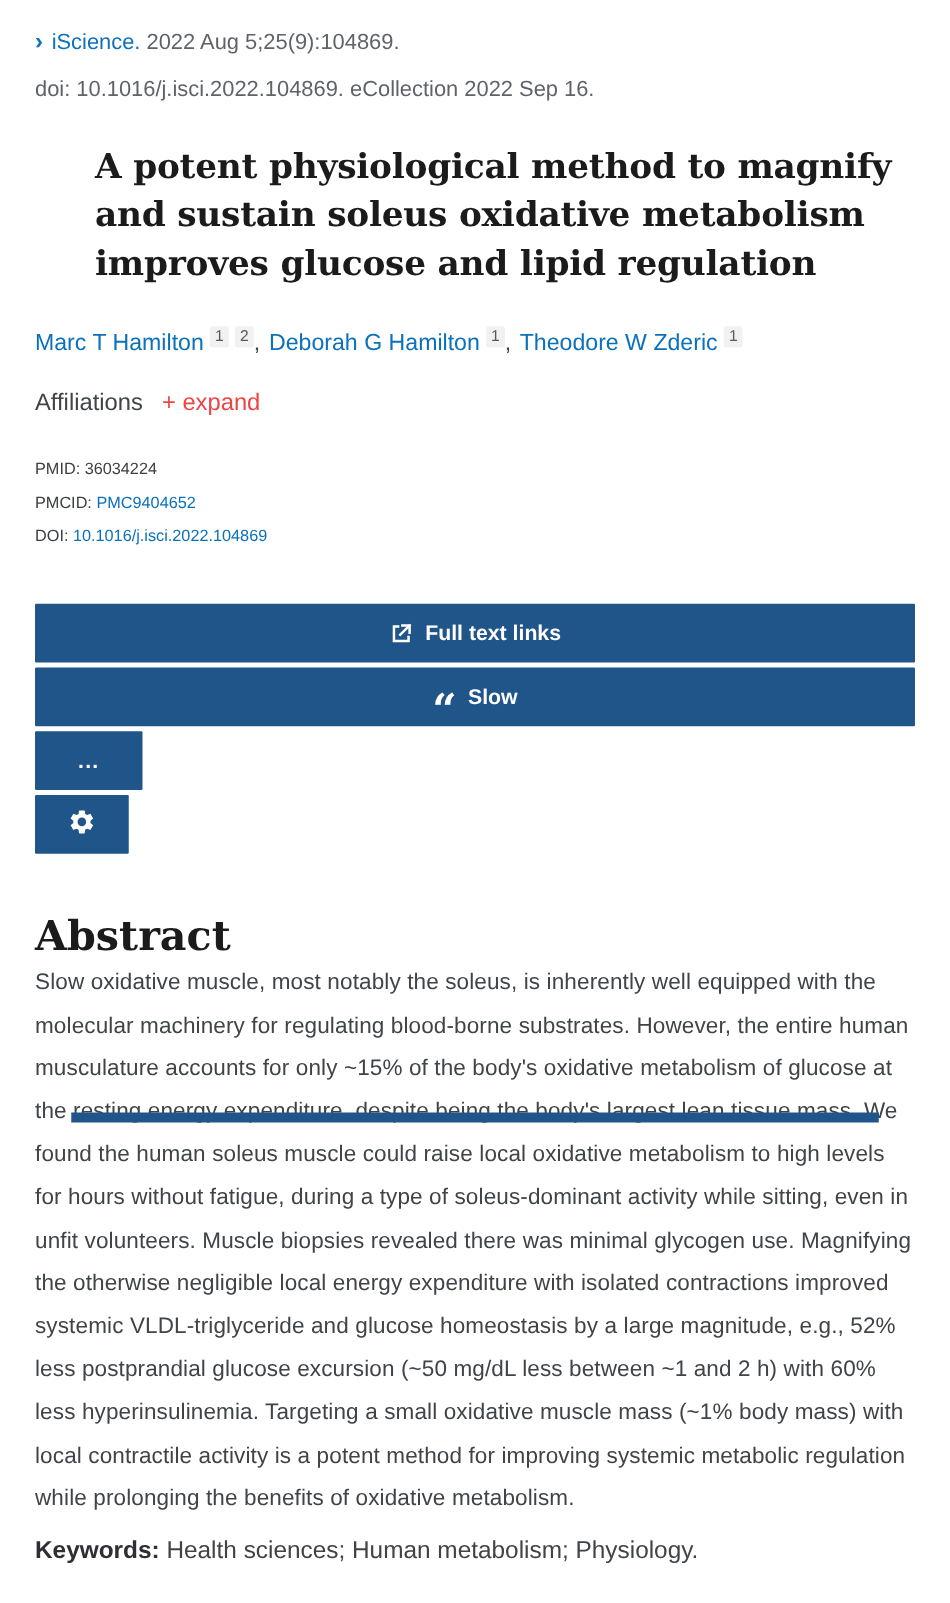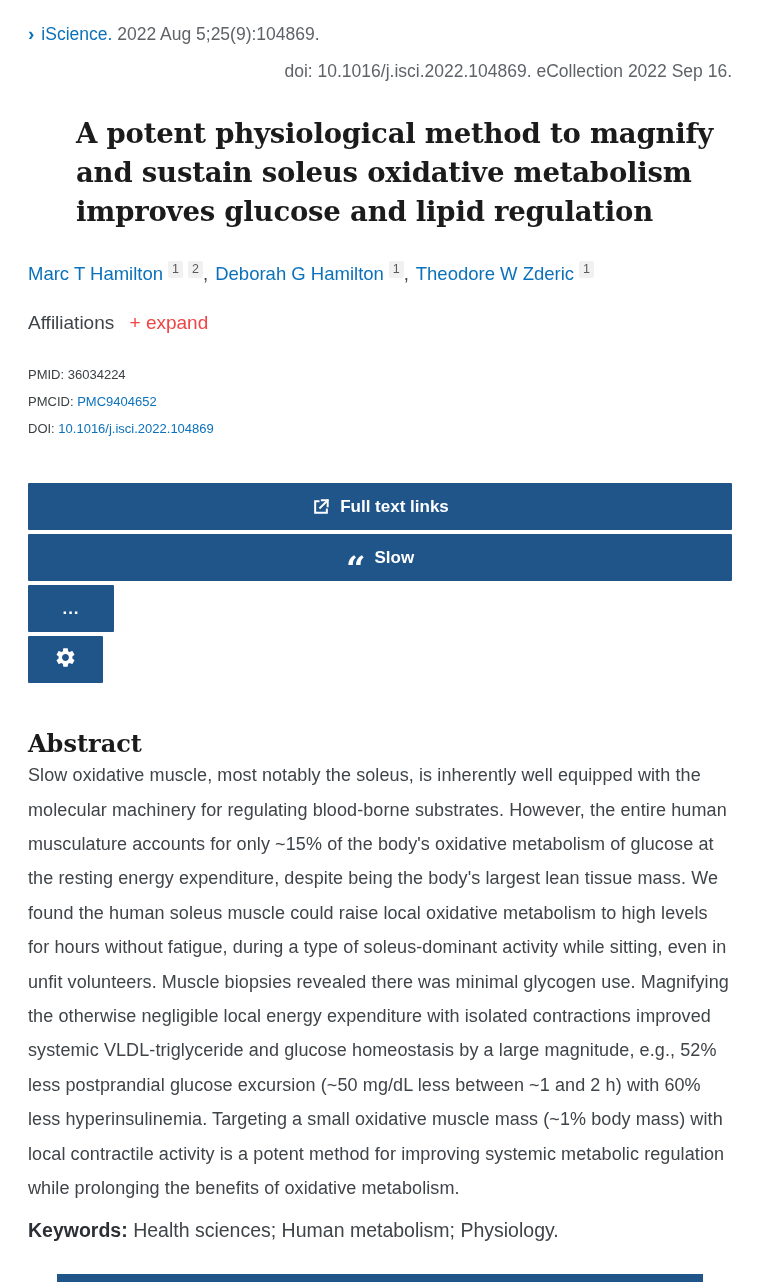--- a/index.html
+++ b/index.html
@@ -5,27 +5,27 @@
   :root{
     --link:#0071bc;
     --btn:#20558a;
     --text-dark:#3f4448;
     --text-gray:#5f6368;
     --chip-bg:#f1f1f1;
   }
   *{box-sizing:border-box;margin:0;padding:0;}
   html,body{width:760px;height:1282px;background:#ffffff;overflow:hidden;}
   body{font-family:"Liberation Sans",sans-serif;color:var(--text-dark);position:relative;}
-  .page{padding:20px 28px 0 28px;width:760px;height:1282px;position:relative;}
+  .page{padding:20px 28px 0 28px;width:760px;height:898px;position:relative;}
 
   
   .journal-line{font-size:17.5px;color:var(--text-gray);line-height:1.5;}
   .chevron{color:var(--link);font-size:19px;margin-right:7px;font-weight:bold;}
   .journal{color:var(--link);text-decoration:none;cursor:pointer;}
-  .doi-line{font-size:17.5px;color:var(--text-gray);line-height:1.5;margin-top:9px;text-align:right;}
+  .doi-line{font-size:17.5px;color:var(--text-gray);line-height:1.5;margin-top:9px;}
 
   
   h1.title{
     font-family:"DejaVu Serif","Liberation Serif",serif;
     font-size:27.5px;line-height:1.42;font-weight:700;color:#1b1b1b;
     margin-top:30px;letter-spacing:-0.2px;margin-left:48px;
   }
 
   
   .authors{margin-top:28px;font-size:18.5px;line-height:1.6;}
@@ -60,21 +60,21 @@
   .btn-gear{width:75px;}
   .ext-icon svg{display:block;}
   .quote-glyph{
     font-family:"DejaVu Serif",serif;font-size:34px;line-height:0;
     position:relative;top:10px;font-weight:700;
   }
 
   
   h2.abstract-h{
     font-family:"DejaVu Serif","Liberation Serif",serif;
-    font-size:24px;font-weight:700;color:#1b1b1b;margin-top:46px;
+    font-size:33px;font-weight:700;color:#1b1b1b;margin-top:46px;
   }
   p.abstract-p{
     font-size:18px;line-height:34.4px;color:var(--text-dark);
     letter-spacing:0.1px;max-width:704px;
   }
 
   
   p.keywords{margin-top:14px;font-size:19.5px;color:var(--text-dark);}
   .kw-label{font-weight:700;color:#2c2f33;}
 

